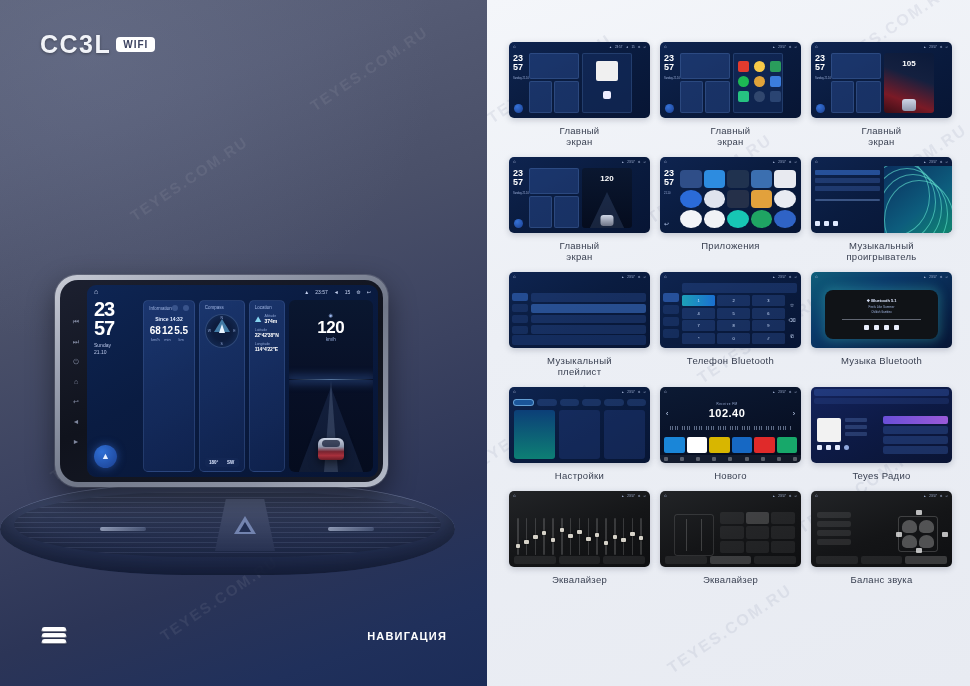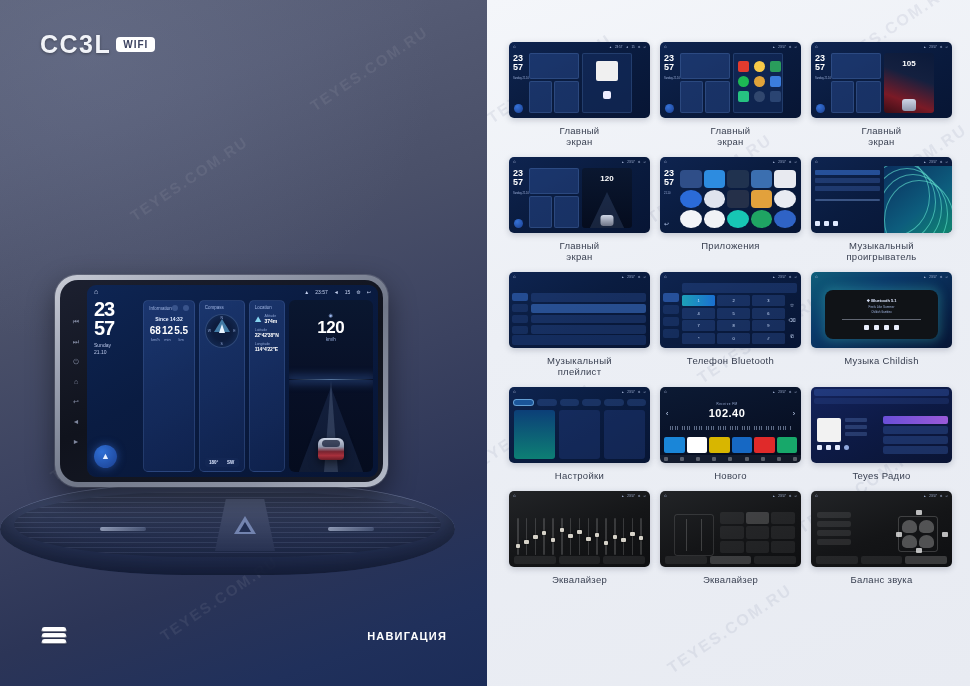--- a/index.html
+++ b/index.html
@@ -804,21 +804,21 @@
               <div class="bt-c">
                 <i></i>
                 <i></i>
                 <i></i>
                 <i></i>
               </div>
             </div>
           </div>
         </div>
         <div class="caption">
-          <span>Музыка Childish</span>
+          <span>Музыка Bluetooth</span>
         </div>
       </div>
 
       <div class="cell">
         <div class="thumb">
           <div class="tsb">
             <span class="h">⌂</span>
             <span class="r">
               <span>▲</span>
               <span>23:57</span>

